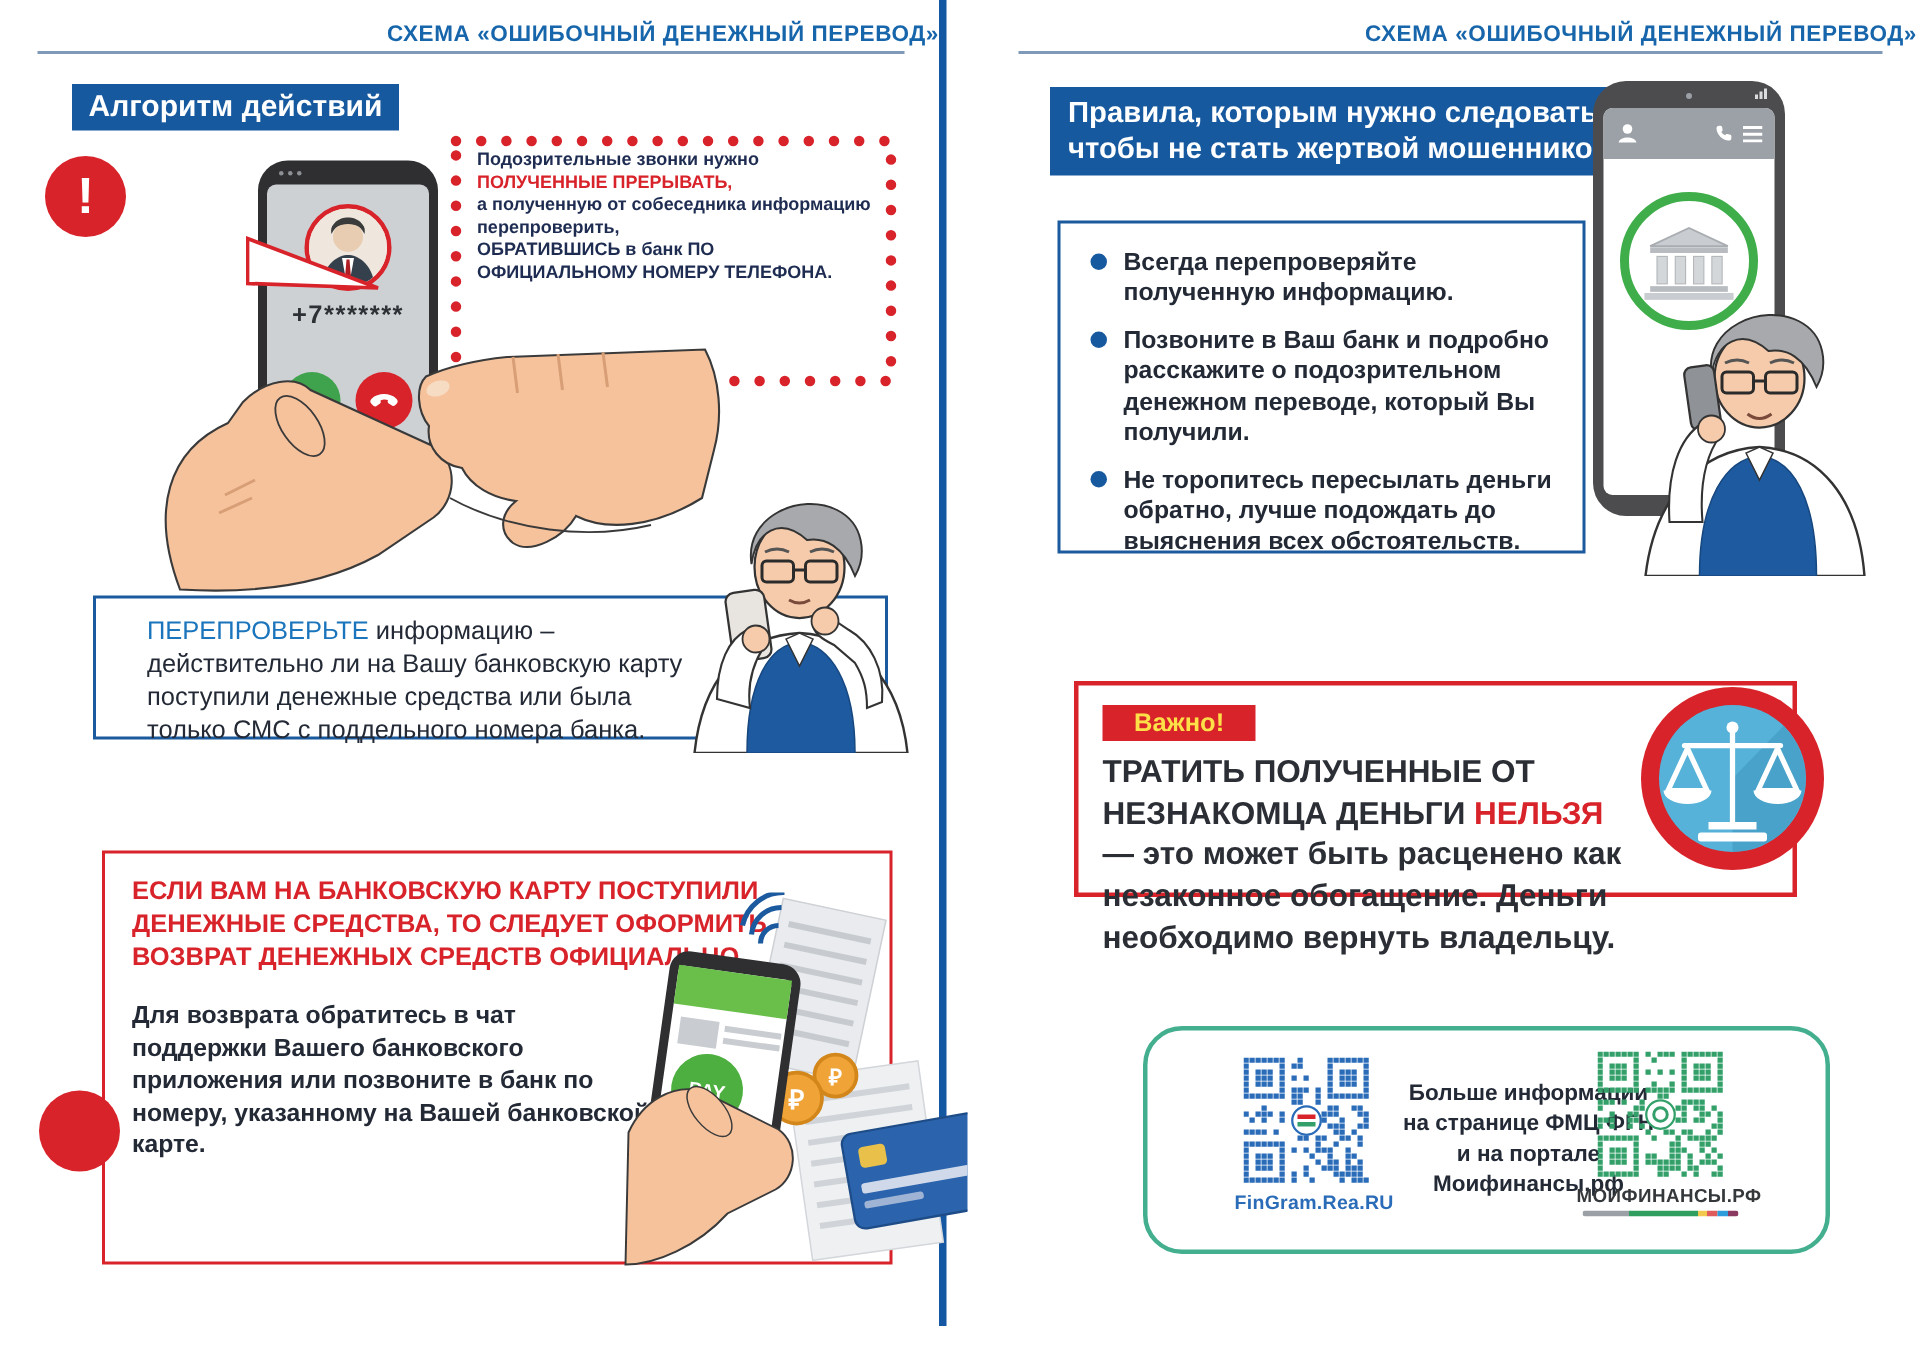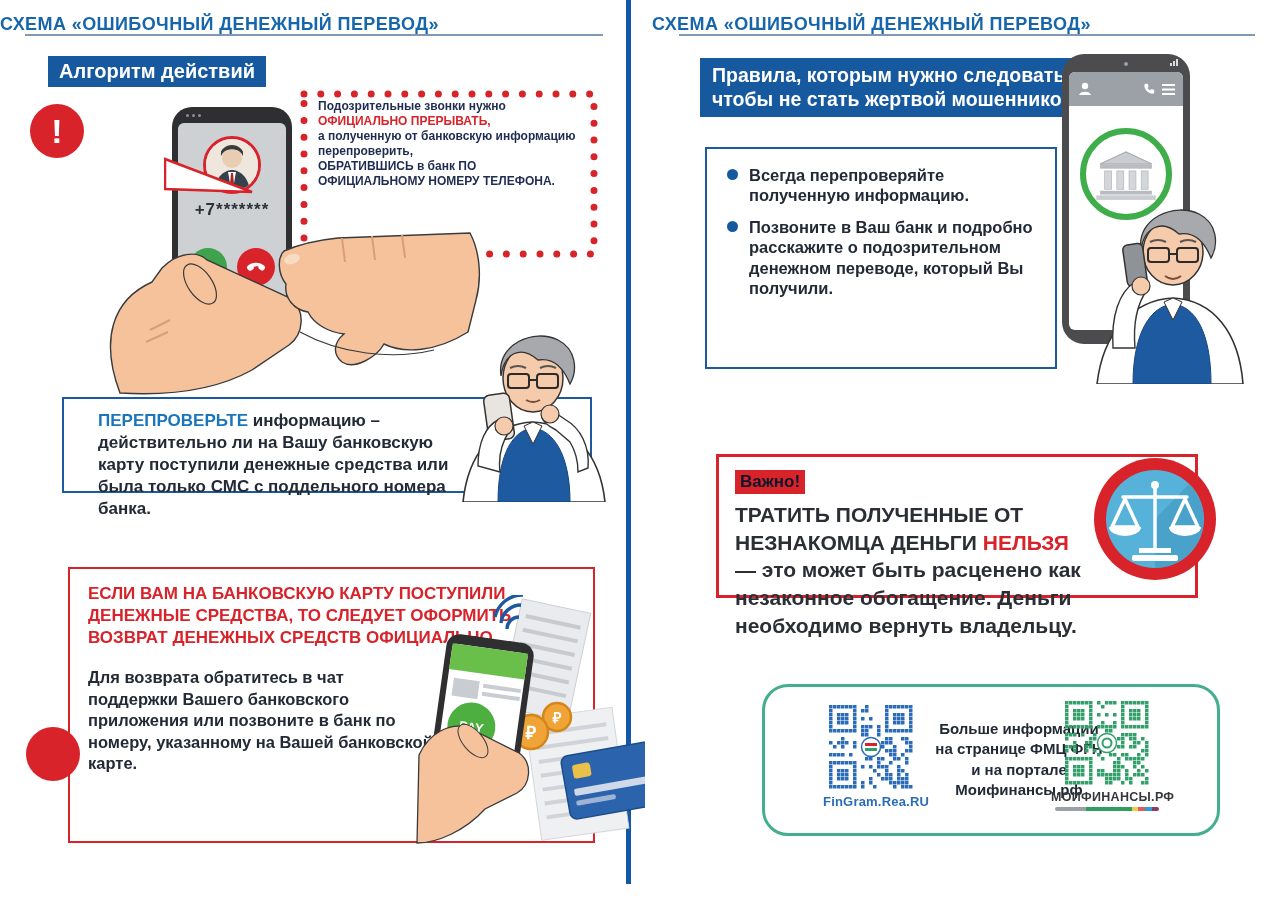--- a/index.html
+++ b/index.html
@@ -1,20 +1,20 @@
 <!DOCTYPE html>
 <html><head>
 <meta charset="utf-8">
 <style>
   *{margin:0;padding:0;box-sizing:border-box}
   html,body{width:1280px;height:905px}
   body{position:relative;background:#fff;font-family:"Liberation Sans",sans-serif;overflow:hidden;color:#20262e}
   .abs{position:absolute}
   
-  .page-title{width:626px;text-align:left;font-size:18px;font-weight:700;color:#1766ab;letter-spacing:.4px}
+  .page-title{width:626px;text-align:right;font-size:15px;font-weight:700;color:#1766ab;letter-spacing:.4px}
   .header-rule{height:2px;background:#7e9ab8}
   .divider{left:626px;top:0;width:5px;height:884px;background:#1457a3}
   .badge{background:#17599f;color:#fff;font-weight:700;padding:4px 11px}
   
   .excl-circle{width:54px;height:54px;border-radius:50%;background:#d8232a;color:#fff;
     display:flex;align-items:center;justify-content:center;font-size:34px;font-weight:700;line-height:1}
   .callout-box{width:134px;background:#fff;border:2.5px solid #d8232a;padding:7px 4px;text-align:center;
     font-size:15px;font-weight:700;color:#1e2c52;line-height:1.25;z-index:5}
   .phone-l{left:172px;top:107px;width:120px;height:228px;background:#2f2f31;border-radius:20px;padding:16px 6px;z-index:2}
   .phone-l .dots{position:absolute;top:7px;left:14px;display:flex;gap:3px}
@@ -23,37 +23,37 @@
   .avatar{width:58px;height:58px;border-radius:50%;border:3px solid #d8232a;background:#efe7de;margin:13px auto 0;overflow:hidden}
   .phone-number{margin-top:6px;font-size:17px;font-weight:700;color:#2d3136;letter-spacing:1px}
   .call-btns{margin-top:28px;display:flex;justify-content:space-evenly}
   .call-btn{width:38px;height:38px;border-radius:50%;display:flex;align-items:center;justify-content:center}
   .screen-line{width:78%;height:5px;background:#bcbfc3;border-radius:2px;margin:7px auto 0}
   
   .dotted-text{font-size:12px;font-weight:700;color:#1e2c52;line-height:1.25}
   .dotted-text .alert{color:#d8232a}
   .box-blue{border:2.5px solid #1b5a9e;background:#fff}
   .box-red{border:2.5px solid #d8232a;background:#fff}
-  .recheck-text{font-size:17px;font-weight:700;color:#232a36;line-height:1.3}
+  .recheck-text{font-size:17px;font-weight:400;color:#232a36;line-height:1.3}
   .recheck-text .hl{color:#1b75bc}
   .refund-title{color:#d8232a;font-size:17px;font-weight:700;line-height:1.3}
   .body-text{font-size:16.5px;font-weight:700;color:#232a36;line-height:1.3}
   
   .rules-box{left:705px;top:147px;width:352px;height:222px;padding:16px 18px 0 20px}
   .rule-item{display:flex;gap:11px;margin-bottom:11px;font-size:16.5px;font-weight:700;color:#232a36;line-height:1.24}
   .rule-dot{flex:0 0 11px;width:11px;height:11px;border-radius:50%;background:#17599f;margin-top:4px}
   .phone-r{left:1062px;top:54px;width:128px;height:290px;background:#4c4c4e;border-radius:22px;padding:18px 7px 14px;z-index:1}
   .phone-r .notch{position:absolute;top:8px;left:50%;margin-left:-2px;width:4px;height:4px;border-radius:50%;background:#9aa0a5}
   .phone-r .signal{position:absolute;top:5px;right:12px;display:flex;align-items:flex-end;gap:1px}
   .phone-r .signal i{width:2px;background:#d9dbdd}
   .phone-r-screen{width:100%;height:100%;background:#fff;border-radius:6px;overflow:hidden;position:relative}
   .appbar{height:34px;background:#9ba1a7;display:flex;align-items:center;justify-content:space-between;padding:0 8px}
   .bank-circle{width:92px;height:92px;border-radius:50%;border:6px solid #3fae4a;background:#fff;margin:22px auto 0;
     display:flex;align-items:center;justify-content:center}
-  .important-badge{display:inline-block;background:#d8232a;color:#0f172a;font-size:17px;font-weight:700;padding:2px 5px}
+  .important-badge{display:inline-block;background:#d8232a;color:#fde047;font-size:17px;font-weight:700;padding:2px 21px}
   .imp-text{font-size:21px;font-weight:700;color:#2b2f35;line-height:1.32}
   .imp-text .em{color:#d8232a}
   .info-box{left:762px;top:684px;width:458px;height:152px;border:3px solid #43af8f;border-radius:26px;background:#fff}
   .qr-label-blue{margin-top:5px;font-size:13px;font-weight:700;color:#2b6cb8;letter-spacing:.2px}
   .qr-label-green{margin-top:5px;font-size:12.5px;font-weight:700;color:#35383b;letter-spacing:.3px}
   .info-text{font-size:15px;font-weight:700;color:#232a36;text-align:center;line-height:1.35}
   .brand-stripe{display:flex;height:4px;margin-top:3px;border-radius:2px;overflow:hidden}
   svg{display:block}
   .illu{pointer-events:none}
 </style>
@@ -124,22 +124,22 @@
       <path d="M342,238 L345,262 M372,236 L375,260 M402,235 L405,258" stroke="#d89e76" stroke-width="2" fill="none"></path>
       <path d="M300,332 C340,354 392,360 434,350" stroke="#3a3a3a" stroke-width="1.2" fill="none"></path>
     </g>
   </svg>
 
   <svg class="abs illu" style="left:298px;top:88px;z-index:1" width="302" height="172" viewBox="0 0 302 172">
     <rect x="6" y="6" width="290" height="160" fill="none" stroke="#d8232a" stroke-width="7" stroke-dasharray="0 16.8" stroke-linecap="round"></rect>
   </svg>
   <div class="abs dotted-text" style="left:318px;top:99px;width:268px;z-index:2">
     <span>Подозрительные звонки нужно</span><br>
-    <span class="alert">ОФИЦИАЛЬНО ПРЕРЫВАТЬ,</span><br>
-    <span>а полученную от банковскую информацию перепроверить,</span><br>
+    <span class="alert">ПОЛУЧЕННЫЕ ПРЕРЫВАТЬ,</span><br>
+    <span>а полученную от собеседника информацию перепроверить,</span><br>
     <span>ОБРАТИВШИСЬ в банк ПО ОФИЦИАЛЬНОМУ НОМЕРУ ТЕЛЕФОНА.</span>
   </div>
 
   <div class="abs box-blue" style="left:62px;top:397px;width:530px;height:96px;z-index:1">
     <div class="recheck-text" style="margin:11px 120px 0 34px;width:378px">
       <span class="hl">ПЕРЕПРОВЕРЬТЕ</span><span> информацию – действительно ли на Вашу банковскую карту поступили денежные средства или была только СМС с поддельного номера банка.</span>
     </div>
   </div>
 
   <svg class="abs illu" style="left:438px;top:326px;z-index:3" width="180" height="176" viewBox="0 0 180 176">
@@ -276,20 +276,24 @@
   </div>
 
   <div class="abs box-blue rules-box" style="left:79px">
     <div class="rule-item">
       <span class="rule-dot"></span>
       <span>Всегда перепроверяйте полученную информацию.</span>
     </div>
     <div class="rule-item">
       <span class="rule-dot"></span>
       <span>Позвоните в Ваш банк и подробно расскажите о подозрительном денежном переводе, который Вы получили.</span>
+    </div>
+    <div class="rule-item">
+      <span class="rule-dot"></span>
+      <span>Не торопитесь пересылать деньги обратно, лучше подождать до выяснения всех обстоятельств.</span>
     </div>
   </div>
 
   <svg class="abs illu" style="left:459px;top:198px;z-index:3" width="162" height="186" viewBox="0 0 162 186">
     <path d="M12,186 C18,134 48,102 88,100 C128,102 154,134 158,186 Z" fill="#ffffff" stroke="#333" stroke-width="1.6"></path>
     <path d="M48,186 C48,134 66,108 88,106 C110,108 126,134 126,186 Z" fill="#1d5aa0" stroke="#17477f" stroke-width="1"></path>
     <polygon points="79,104 88,122 97,104 88,100" fill="#fff" stroke="#333" stroke-width="1"></polygon>
     <ellipse cx="88" cy="54" rx="30" ry="33" fill="#f6cbab" stroke="#333" stroke-width="1.5"></ellipse>
     <path d="M56,52 C51,20 90,4 114,16 C132,25 134,46 126,60 C118,40 106,34 94,36 C76,20 59,30 56,52 Z" fill="#a7a9ac" stroke="#333" stroke-width="1.3"></path>
     <rect x="63" y="50" width="21" height="14" rx="3" fill="none" stroke="#2b2b2b" stroke-width="2"></rect>

